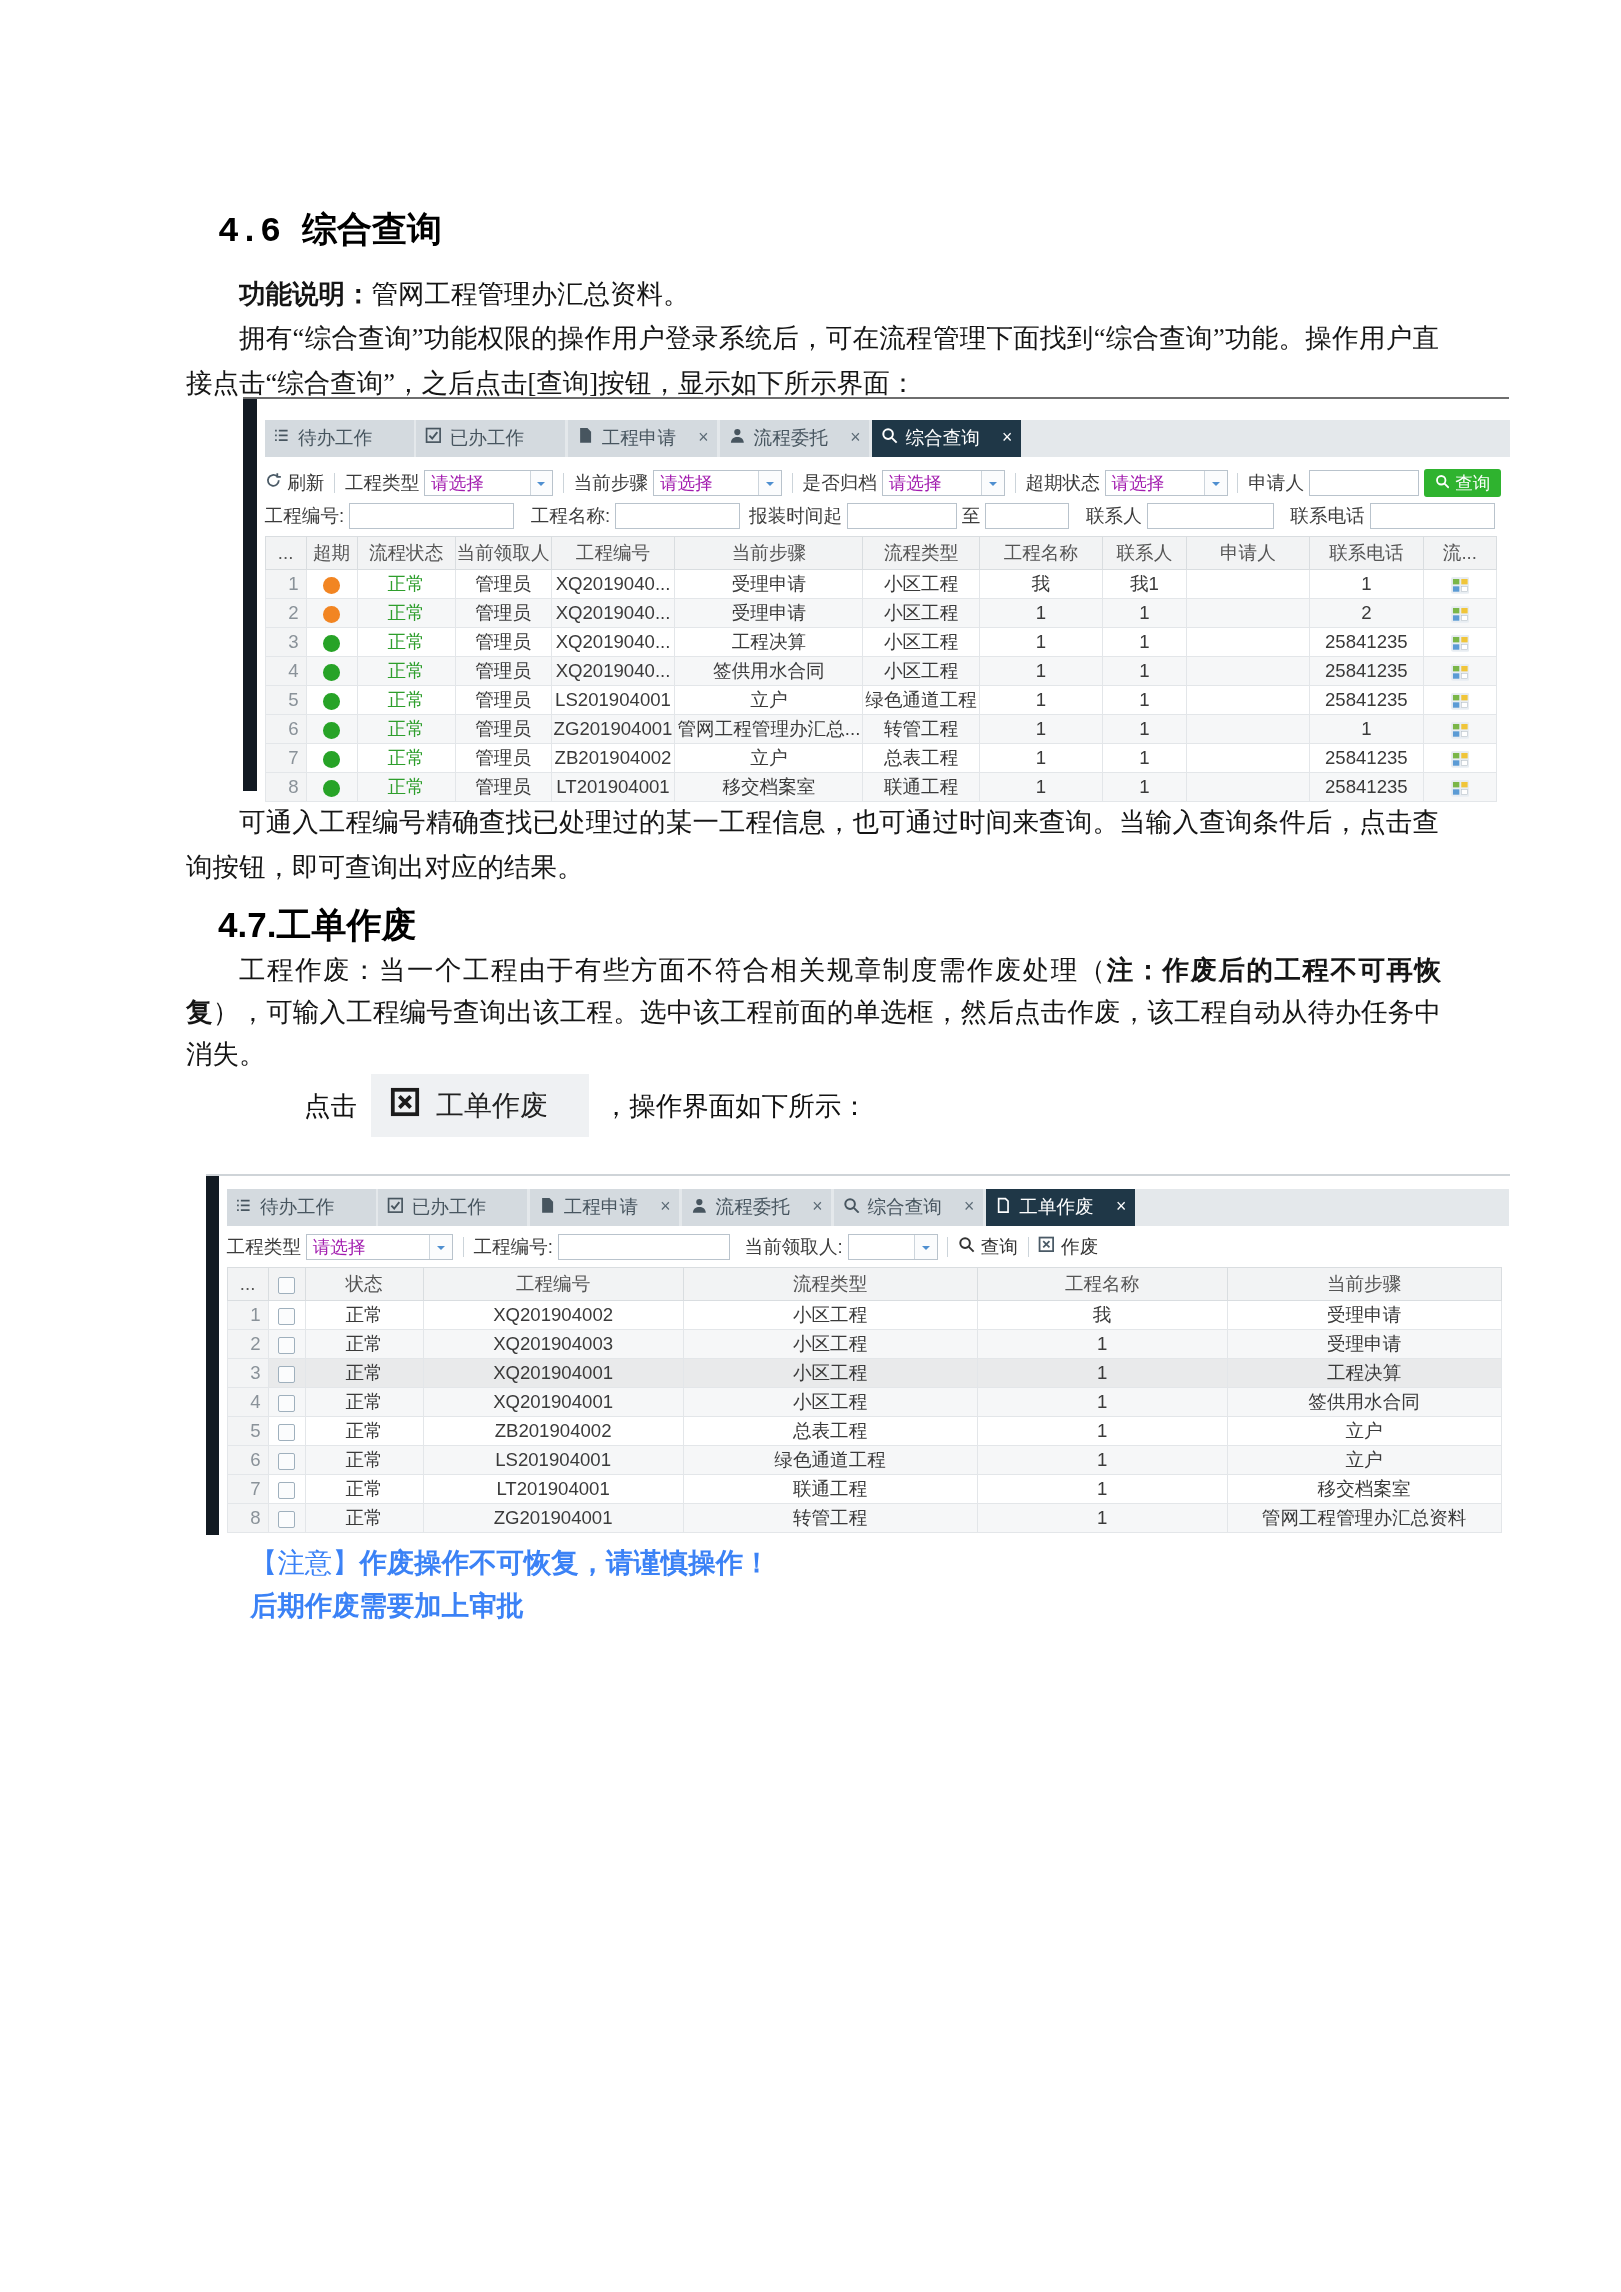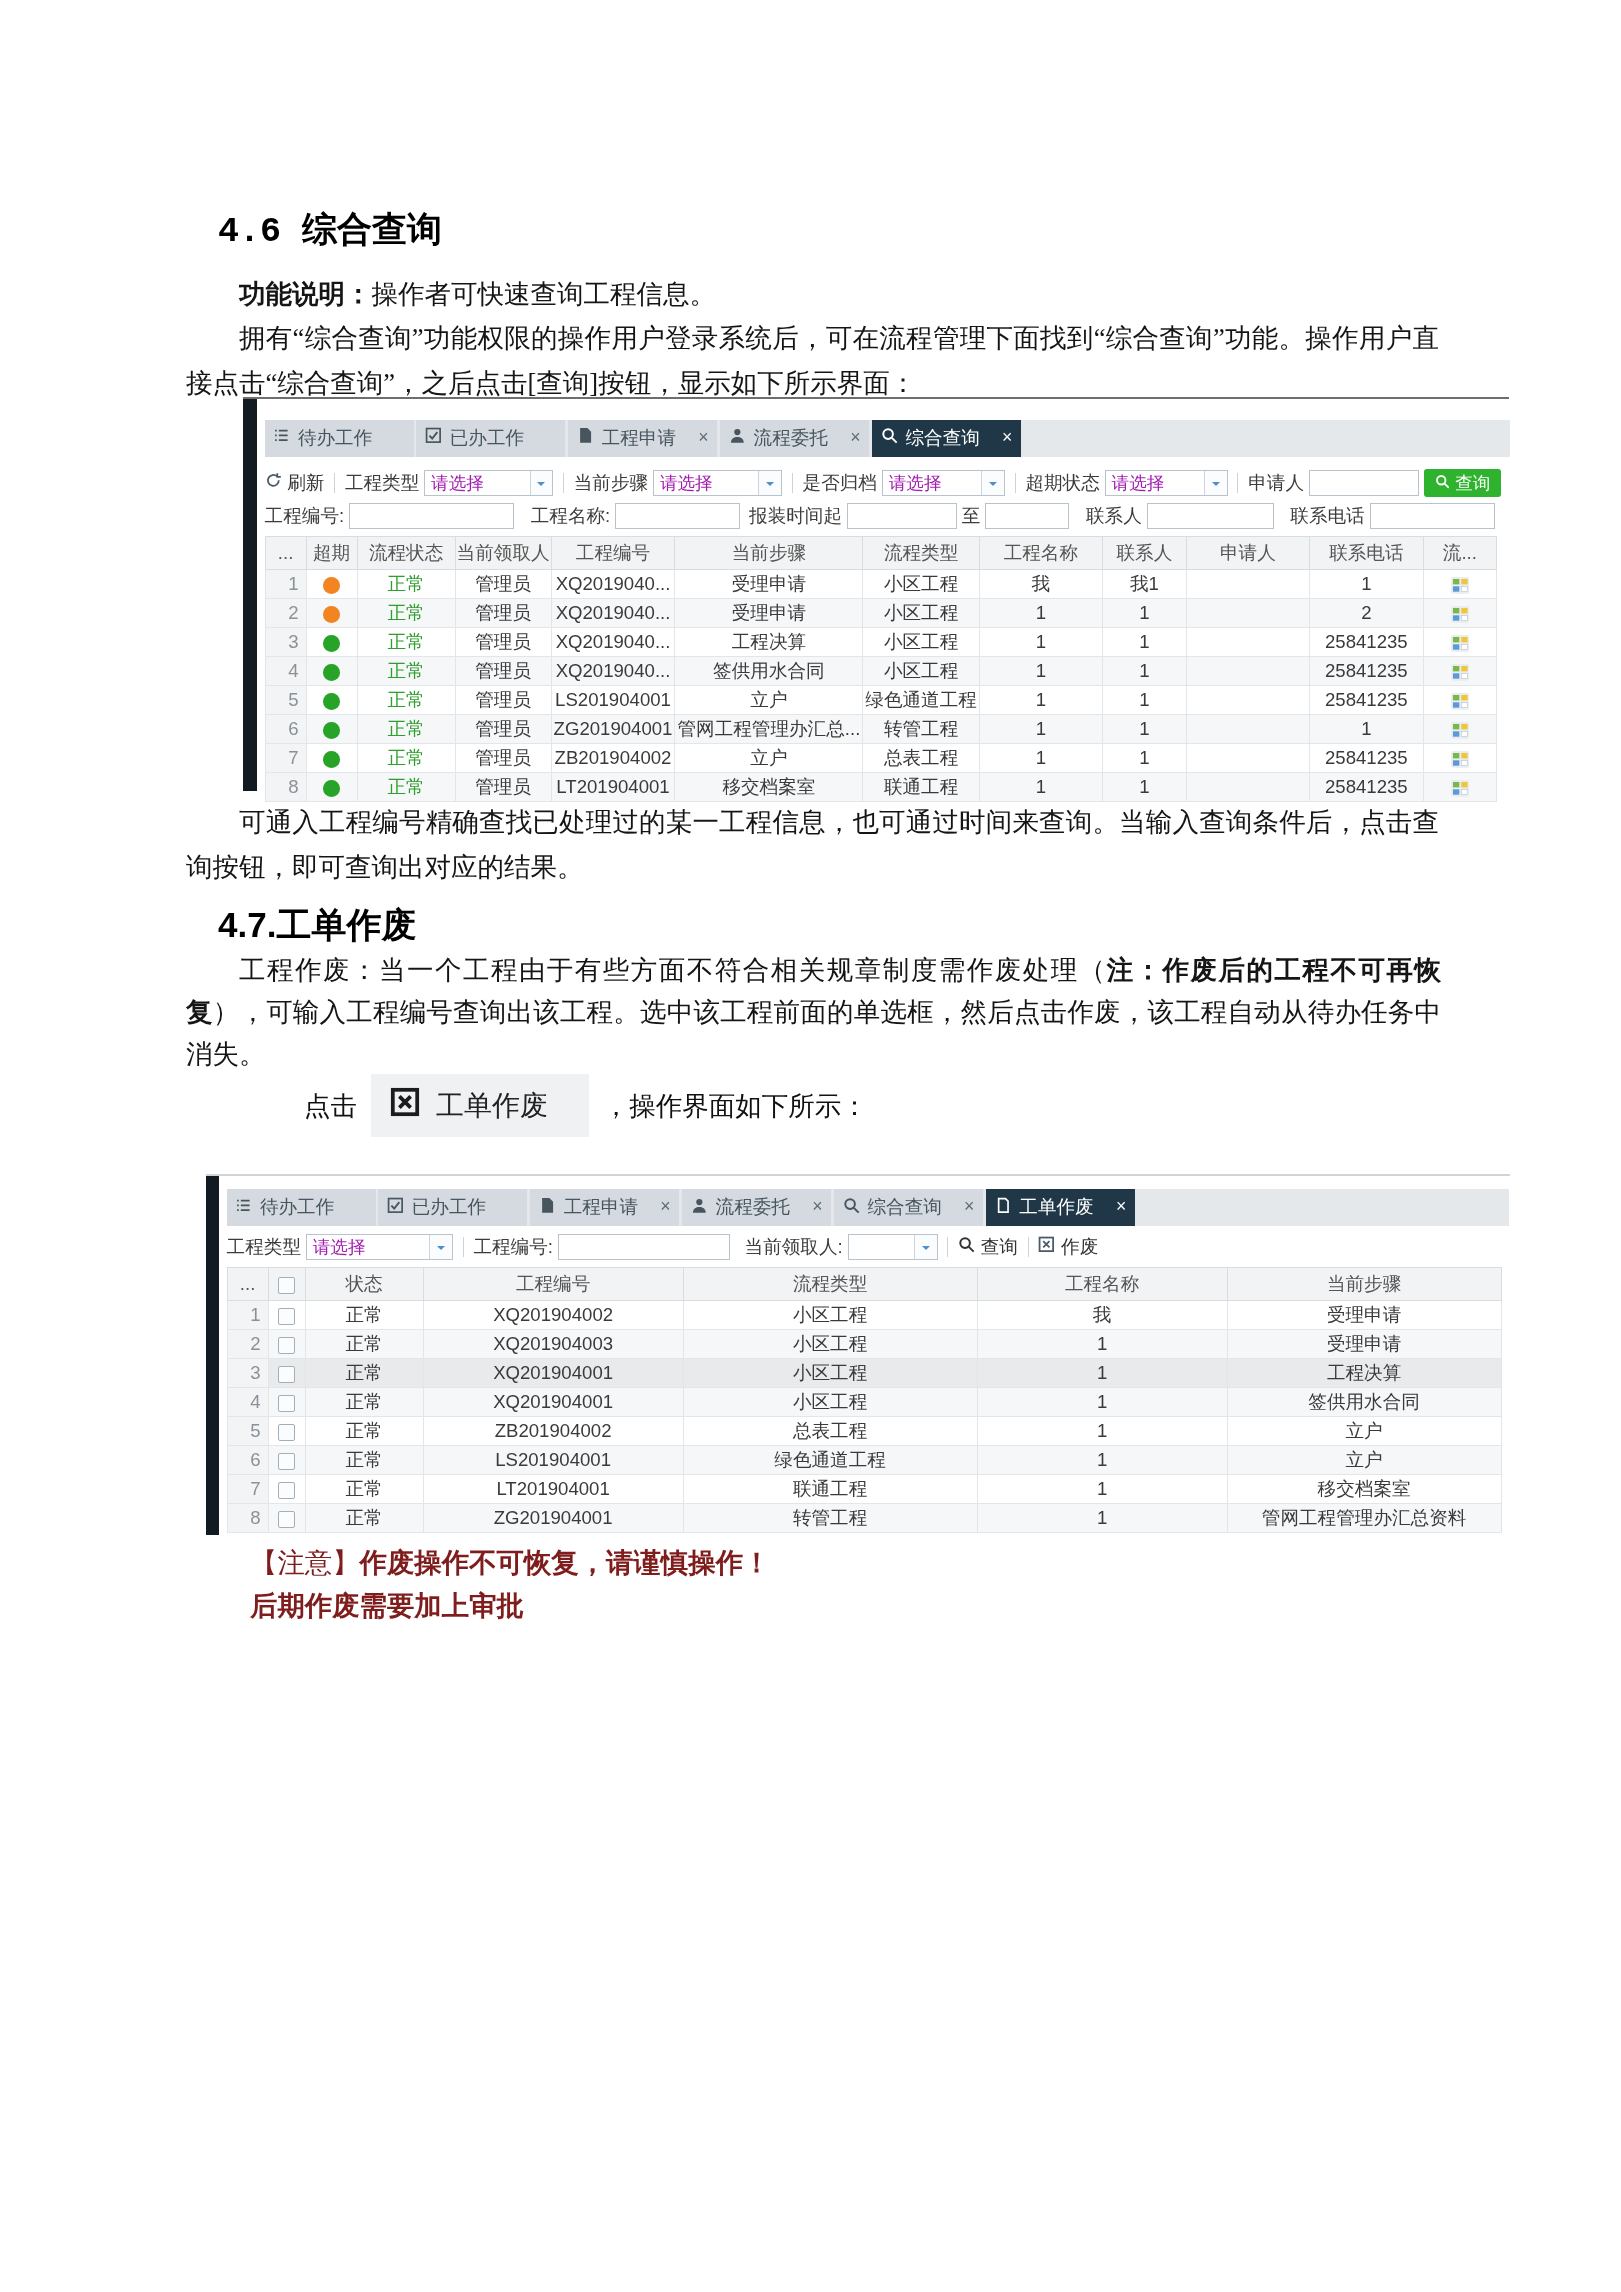--- a/index.html
+++ b/index.html
@@ -3,21 +3,21 @@
 <meta charset="utf-8">
 <style>
   html,body{margin:0;padding:0;}
   body{width:1621px;height:2293px;background:#ffffff;position:relative;
        font-family:"Liberation Serif",serif;color:#111;}
   .abs{position:absolute;}
   .heading{font-family:"Liberation Sans",sans-serif;font-weight:bold;font-size:35px;color:#000;}
   .bodytext{font-size:26.5px;line-height:45px;text-align:justify;color:#151515;}
   .indent{text-indent:53px;}
   .bold-run{font-weight:bold;}
-  .note-line{font-family:"Liberation Sans",sans-serif;font-size:27.4px;font-weight:bold;color:#7f1d1d;}
+  .note-line{font-family:"Liberation Sans",sans-serif;font-size:27.4px;font-weight:bold;color:#3b82f6;}
   .note-prefix{font-weight:normal;font-family:"Liberation Serif",serif;}
 
   
   .shot{position:absolute;background:#fff;border-top:2.9px solid #6e6e6e;}
   .shot2-border{border-top:2px solid #cfd4d8;}
   .darkbar{position:absolute;left:0;top:0;bottom:0;width:13.7px;background:#121a22;}
   .shot-inner{position:absolute;top:0;bottom:0;font-family:"Liberation Sans",sans-serif;}
 
   .tabbar{display:flex;background:#e4e8eb;height:37px;align-items:stretch;}
   .tab{display:flex;align-items:center;gap:7.8px;width:149px;box-sizing:border-box;
@@ -61,21 +61,21 @@
   .clickline{display:flex;align-items:center;gap:13.7px;font-size:26.5px;}
   .bigbtn{display:inline-flex;align-items:center;gap:15.7px;background:#eff1f3;height:63px;
           padding:0 41px 0 19.6px;font-family:"Liberation Sans",sans-serif;font-size:28px;color:#222;cursor:pointer;}
   .bigbtn svg{width:30px;height:30px;}
 </style>
 </head>
 <body>
 
 <div class="abs heading" style="left:218px;top:206px;font-family:Liberation Mono, monospace;">4.6 综合查询</div>
 
-<div class="abs bodytext" style="left:239px;top:272px;"><span class="bold-run">功能说明：</span><span>操作者可快速查询工程信息。</span></div>
+<div class="abs bodytext" style="left:239px;top:272px;"><span class="bold-run">功能说明：</span><span>管网工程管理办汇总资料。</span></div>
 
 <div class="abs bodytext indent" style="left:186px;top:316px;width:1253px;">拥有“综合查询”功能权限的操作用户登录系统后，可在流程管理下面找到“综合查询”功能。操作用户直接点击“综合查询”，之后点击[查询]按钮，显示如下所示界面：</div>
 
 <div class="shot" style="left:243px;top:397px;width:1266px;height:392px;">
   <div class="darkbar"></div>
   <div class="shot-inner" style="left:21.6px;width:1245px;">
     <div class="tabbar" id="tabbar1" style="margin-top:20.6px;">
         <div class="tab">
           <span><svg viewBox="0 0 16 16">
               <path d="M2 3.5h1.6M5.6 3.5H14M2 8h1.6M5.6 8H14M2 12.5h1.6M5.6 12.5H14" fill="none" stroke="currentColor" stroke-width="1.7"></path>

